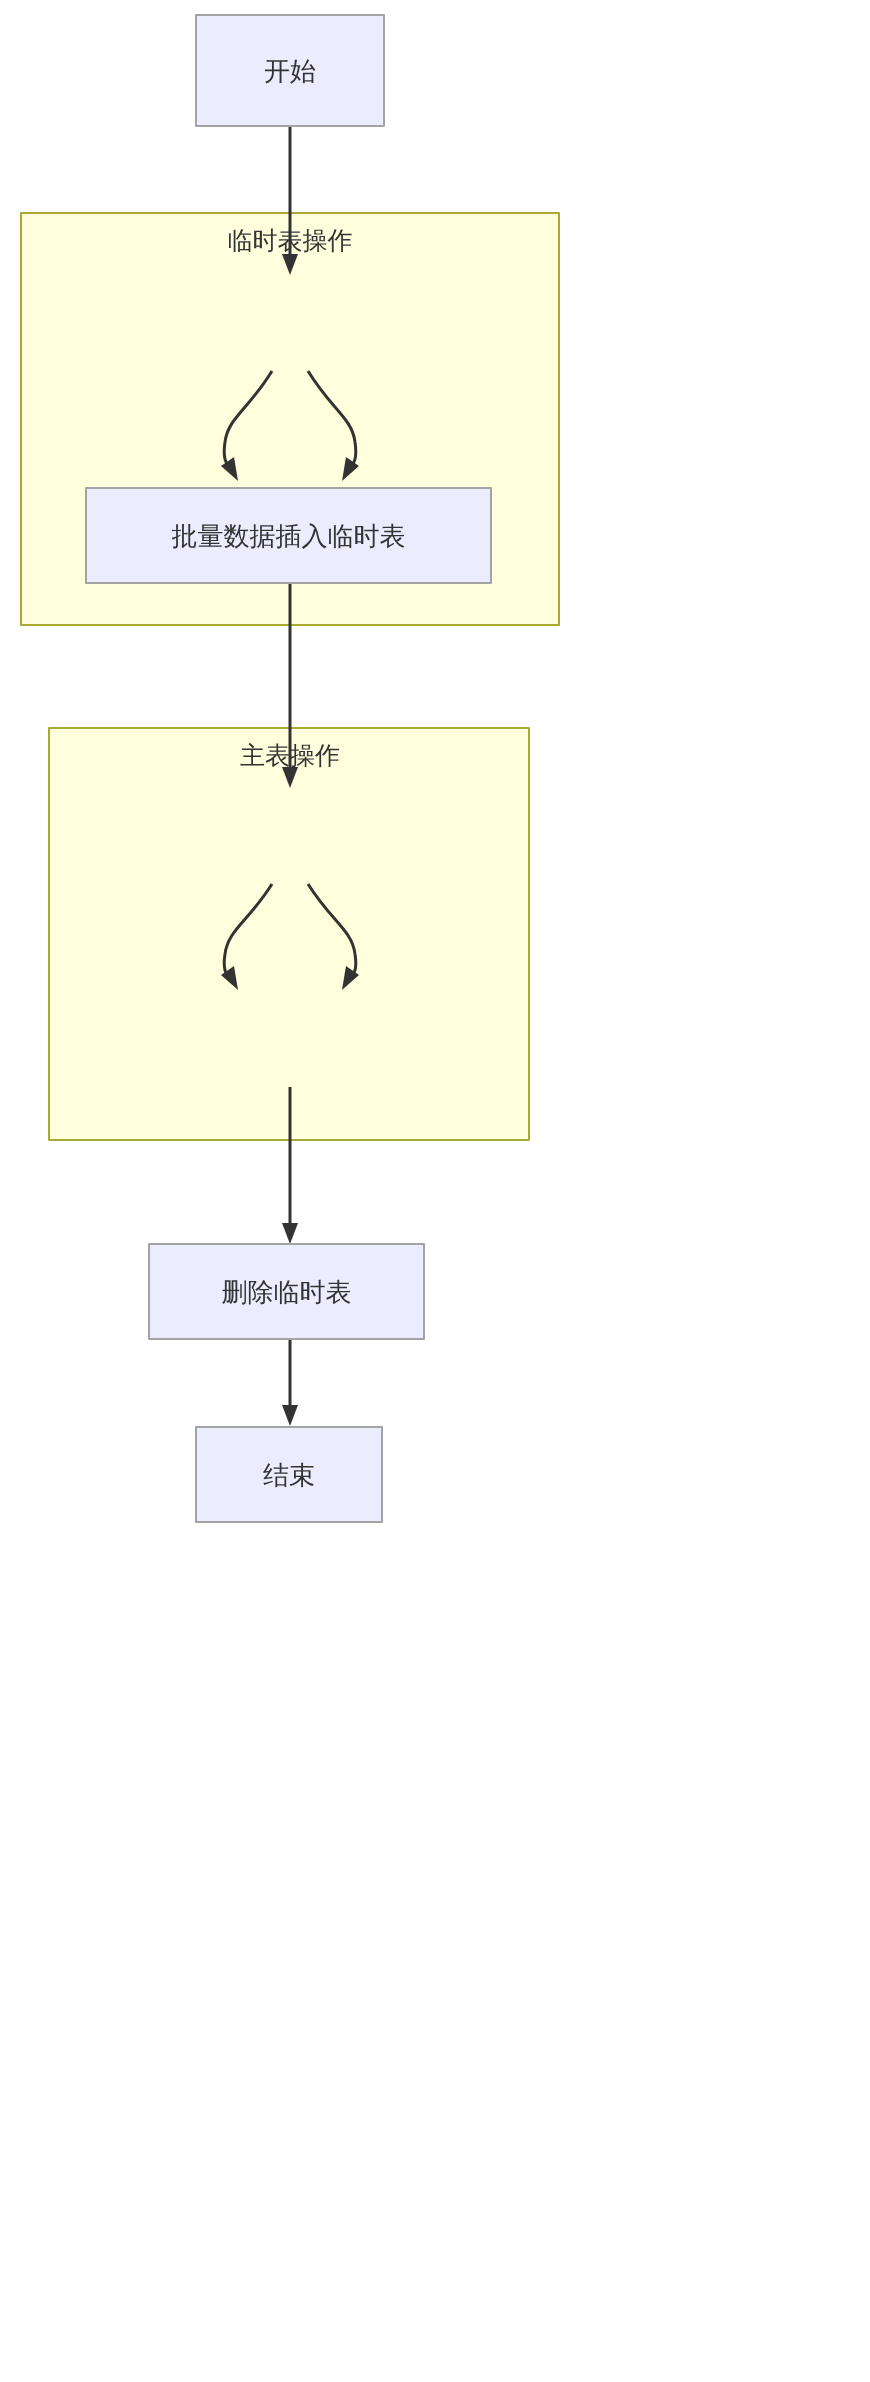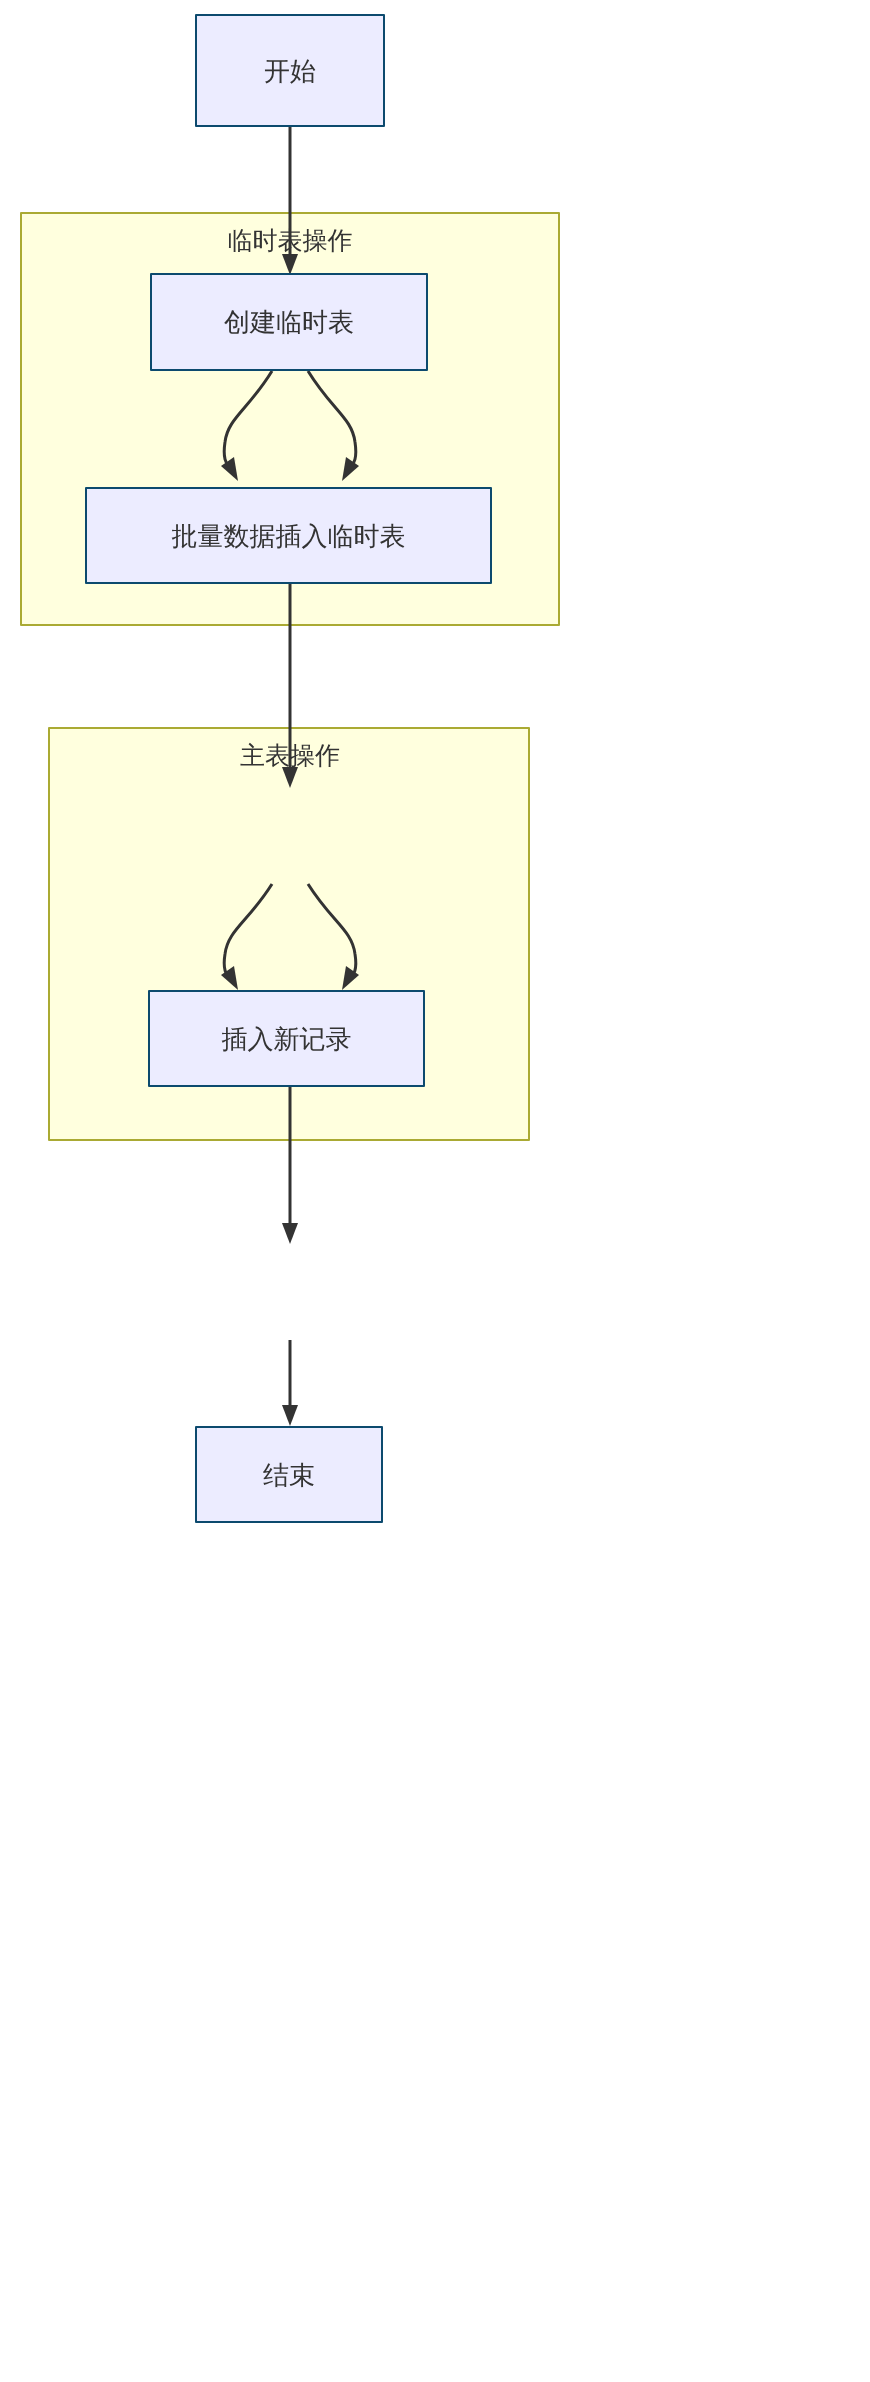--- a/index.html
+++ b/index.html
@@ -31,21 +31,21 @@
     font-size: 25px;
     color: #333333;
     line-height: 1;
     white-space: nowrap;
     transform: translateX(-50%);
   }
   
   .node {
     position: absolute;
     background: #ececff;
-    border: 2px solid #0c4a6e;
+    border: 2px solid #a3a3a3;
     box-sizing: border-box;
     display: flex;
     align-items: center;
     justify-content: center;
     border-radius: 1px;
   }
   .node-label {
     font-size: 26px;
     color: #333333;
     white-space: nowrap;
@@ -121,31 +121,28 @@
     <g>
       <path class="edge-path" d="M290,1340 L290,1415"></path>
       <polygon class="edge-head" points="290,1426 282,1405 298,1405"></polygon>
     </g>
   </svg>
 
   <div class="node" style="left:195px; top:14px; width:190px; height:113px;">
     <span class="node-label">开始</span>
   </div>
 
-  <div class="node" style="left:150px; top:273px; width:278px; height:98px;">
-    <span class="node-label">创建临时表</span>
-  </div>
 
   <div class="node" style="left:85px; top:481px; width:407px; height:97px;margin-top:6px;">
     <span class="node-label">批量数据插入临时表</span>
   </div>
 
 
-  <div class="node" style="left:148px; top:990px; width:277px; height:97px;">
-    <span class="node-label">插入新记录</span>
+
+  <div class="node" style="left:148px; top:1243px; width:277px; height:97px;">
+    <span class="node-label">删除临时表</span>
   </div>
-
 
   <div class="node" style="left:195px; top:1426px; width:188px; height:97px;">
     <span class="node-label">结束</span>
   </div>
 
 </div>
 
 </body></html>

